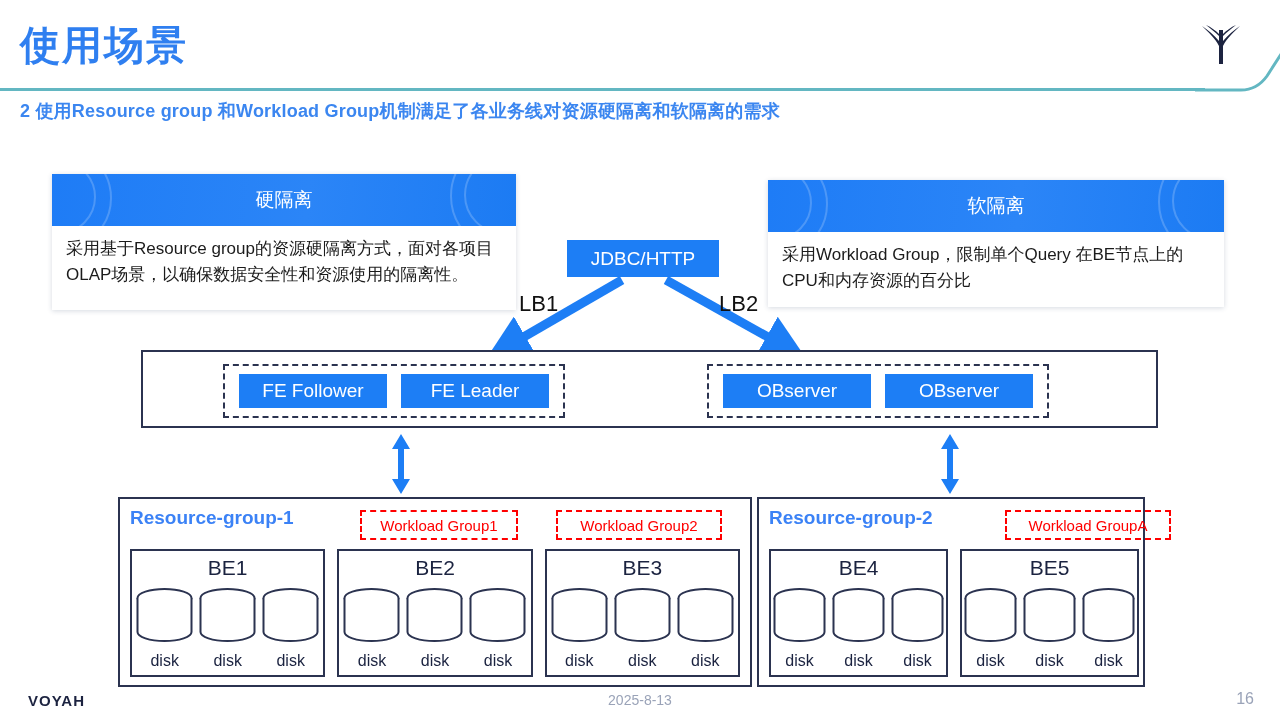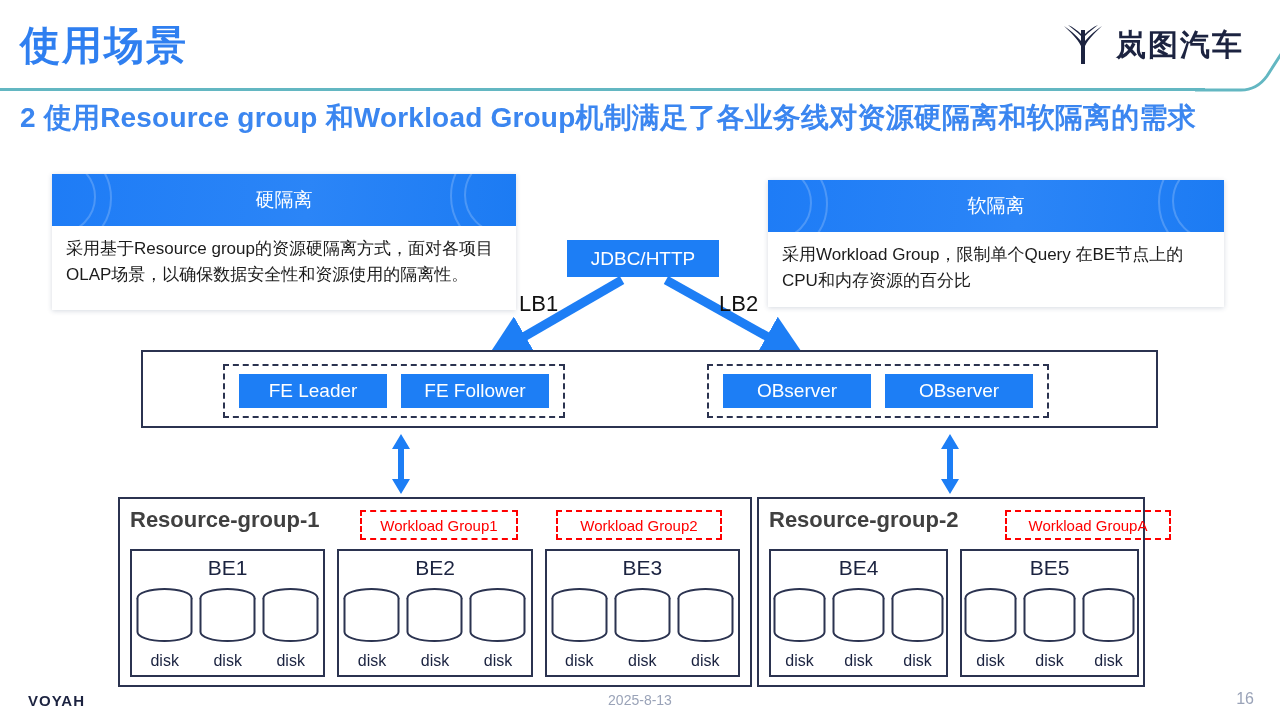--- a/index.html
+++ b/index.html
@@ -31,21 +31,21 @@
     position: absolute; right: 36px; top: 22px;
     display: flex; align-items: center; gap: 10px;
   }
   .brand-mark { width: 46px; height: 46px; }
   .brand-name {
     font-size: 30px; font-weight: 700; color: #1c2340; letter-spacing: 2px;
   }
 
   .subtitle {
     position: absolute; left: 20px; top: 99px;
-    font-size: 28px; font-weight: 600; color: #3b86f0;
+    font-size: 18px; font-weight: 600; color: #3b86f0;
     letter-spacing: 0.2px;
   }
 
   
   .info-card {
     position: absolute;
     background: #ffffff;
     box-shadow: 0 1px 5px rgba(30,50,90,0.18);
   }
   .info-card.left  { left: 52px;  top: 174px; width: 464px; }
@@ -111,21 +111,21 @@
   
   .rg-panel {
     position: absolute; border: 2px solid #2b3350; background: #fff;
   }
   .rg-1 { left: 118px; top: 497px; width: 634px; height: 190px; }
   .rg-2 { left: 757px; top: 497px; width: 388px; height: 190px; }
 
   .rg-header { position: relative; height: 48px; }
   .rg-title {
     position: absolute; left: 10px; top: 8px;
-    font-size: 22px; font-weight: 600; color: #404040; white-space: nowrap;
+    font-size: 19px; font-weight: 600; color: #3b82f6; white-space: nowrap;
   }
   .wg-chip {
     position: absolute; top: 11px;
     border: 2px dashed #ff0000; color: #ff0000;
     font-size: 15px; height: 30px;
     display: flex; align-items: center; justify-content: center;
     padding: 0 12px;
   }
   .rg-1 .wg-a { left: 240px; width: 158px; }
   .rg-1 .wg-b { left: 436px; width: 166px; }
@@ -176,21 +176,20 @@
 
   <div class="brand">
     <span class="brand-mark">
       <svg width="46" height="46" viewBox="0 0 46 46">
         <path d="M4 4 C10 10 17 16 21 24 L21 42 L25 42 L25 24 C29 16 36 10 42 4
                  C36 8 30 13 25 19 L25 14 C29 10 34 6 38 3
                  C33 5 28 9 25 12 L25 8 L21 8 L21 12 C18 9 13 5 8 3
                  C12 6 17 10 21 14 L21 19 C16 13 10 8 4 4 Z" fill="#1c2340"></path>
       </svg>
     </span>
-    <span class="brand-name">岚图汽车</span>
   </div>
 
   <div class="subtitle">2 使用Resource group 和Workload Group机制满足了各业务线对资源硬隔离和软隔离的需求</div>
 
   <div class="info-card right">
     <div class="info-head">
       <span class="deco d1"></span>
       <span class="deco d2"></span>
       <span class="deco d3"></span>
       <span class="deco d4"></span>
@@ -219,22 +218,22 @@
       </marker>
     </defs>
     <line x1="622" y1="280" x2="508" y2="346" stroke="#1d7ef5" stroke-width="9" marker-end="url(#ah)"></line>
     <line x1="666" y1="280" x2="784" y2="346" stroke="#1d7ef5" stroke-width="9" marker-end="url(#ah)"></line>
   </svg>
   <div class="lb-label lb1">LB1</div>
   <div class="lb-label lb2">LB2</div>
 
   <div class="node-row">
     <div class="dashed-group dg-fe">
+      <div class="node-chip">FE Follower</div>
       <div class="node-chip">FE Leader</div>
-      <div class="node-chip">FE Follower</div>
     </div>
     <div class="dashed-group dg-obs">
       <div class="node-chip">OBserver</div>
       <div class="node-chip">OBserver</div>
     </div>
   </div>
 
   <div class="vert-arrow" style="left:389px; top:434px;">
     <svg width="24" height="60" viewBox="0 0 24 60">
       <path d="M12 0 L21 15 L15 15 L15 45 L21 45 L12 60 L3 45 L9 45 L9 15 L3 15 Z" fill="#1d7ef5"></path>

